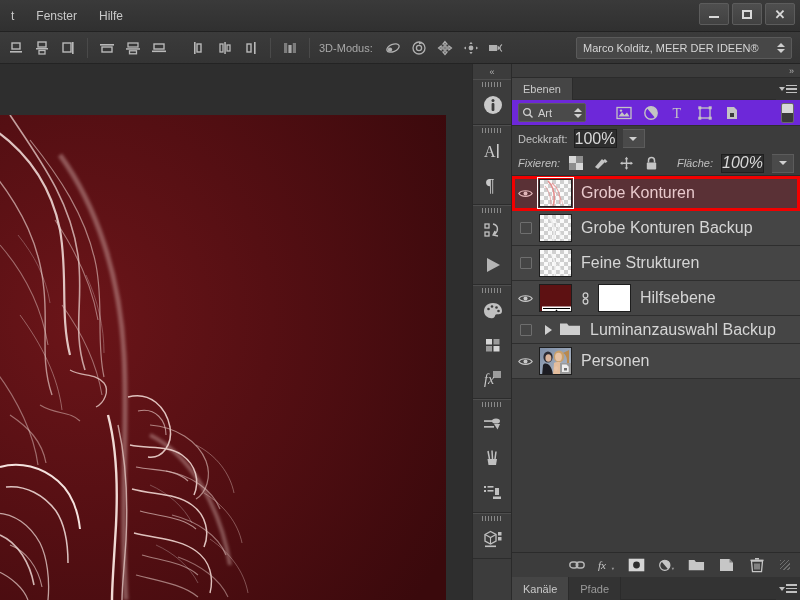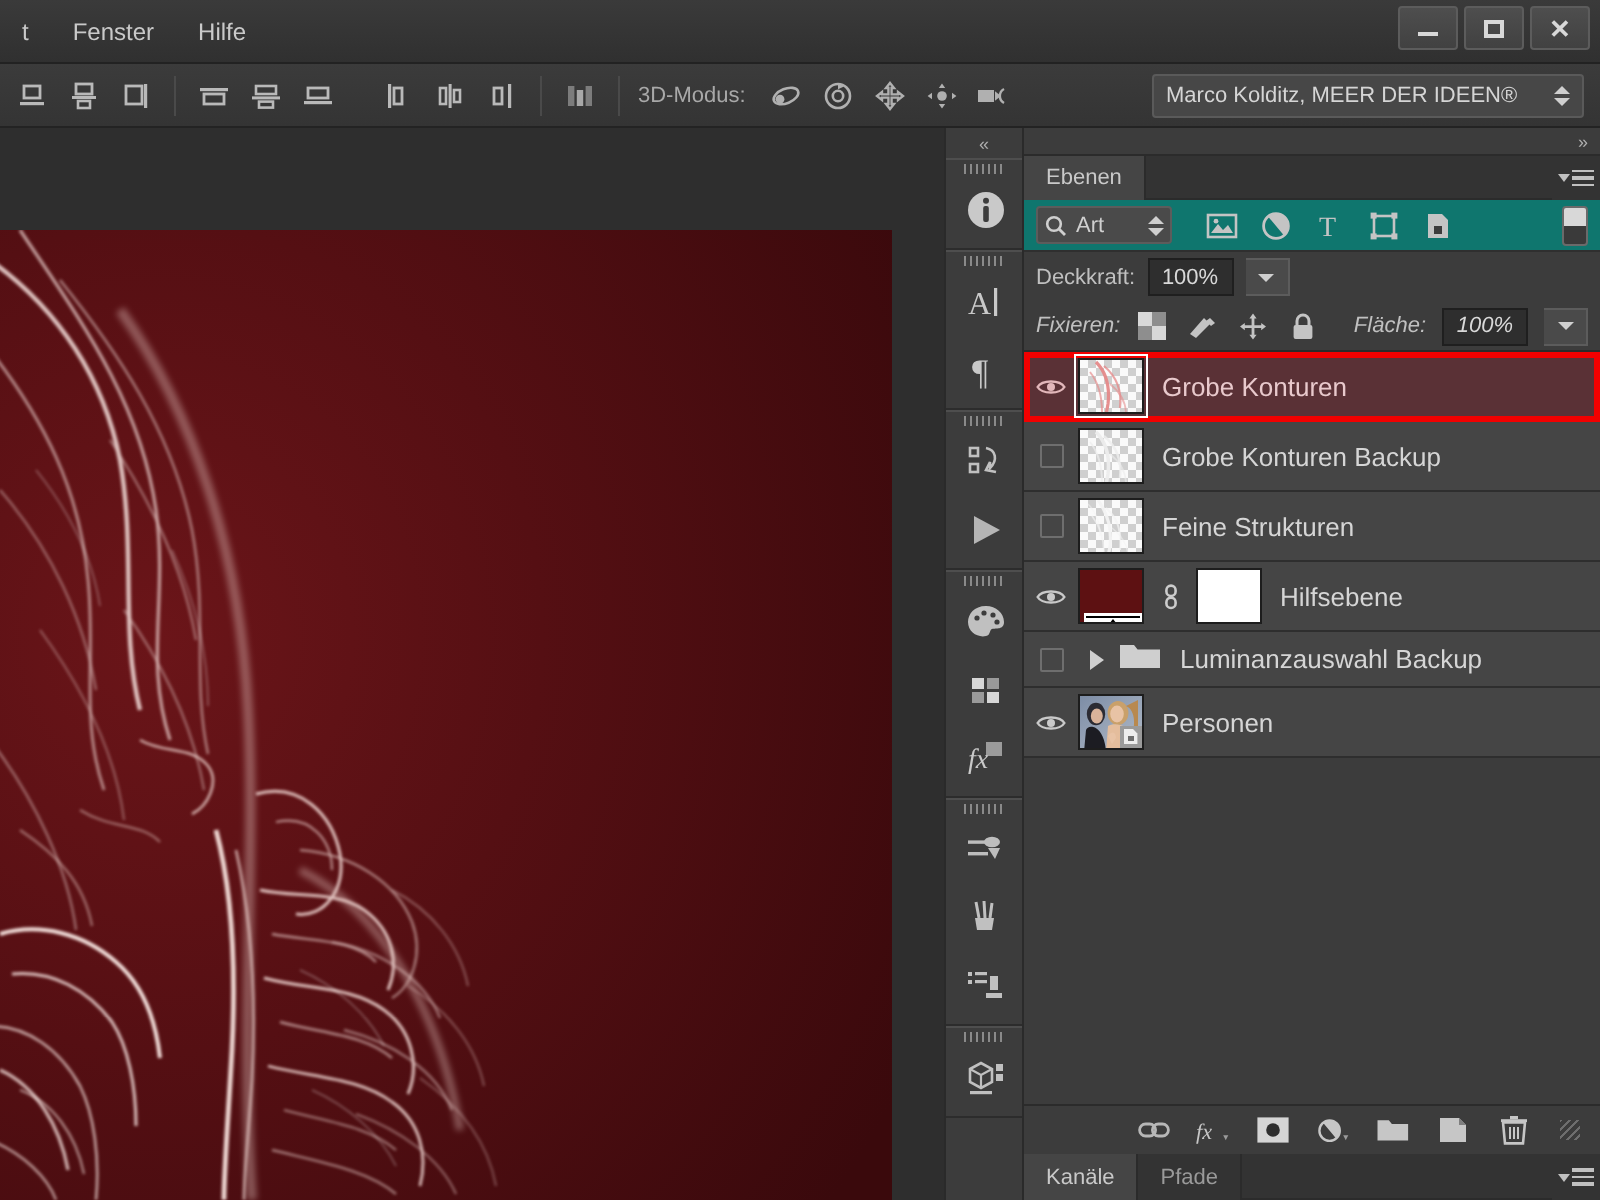--- a/index.html
+++ b/index.html
@@ -111,21 +111,21 @@
   .ptab-fill { flex:1; background:#333; border-bottom:1px solid #2b2b2b;}
   .panel-menu {
     width:24px; display:flex; align-items:center; justify-content:center;
     background:#333; cursor:default; gap:1px;
   }
   .pm-tri { width:0;height:0;border-left:3px solid transparent;border-right:3px solid transparent;border-top:4px solid #c0c0c0; }
   .pm-lines { display:flex; flex-direction:column; gap:2px; }
   .pm-lines i { display:block; width:11px; height:1.5px; background:#c0c0c0; }
 
   .filter-row {
-    height:26px; background:#0f766e; display:flex; align-items:center; padding:0 6px; gap:6px;
+    height:26px; background:#6d28d9; display:flex; align-items:center; padding:0 6px; gap:19px;
     border-bottom:1px solid #2f2f2f;
   }
   .kind-select {
     width:68px; height:19px; background:#4a4a4a; border:1px solid #5c5c5c; border-radius:2px;
     display:flex; align-items:center; padding:0 3px; gap:4px; font-size:11px; color:#d0d0d0; cursor:default;
   }
   .filter-icons { display:flex; align-items:center; gap:9px; margin-left:10px; }
   .fi { width:18px;height:18px; display:flex;align-items:center;justify-content:center; cursor:default; }
   .filter-toggle {
     margin-left:auto; width:13px; height:20px; border:1px solid #6a6a6a; border-radius:2px;
@@ -137,21 +137,21 @@
   }
   .blend-select {
     width:148px; height:19px; background:#4a4a4a; border:1px solid #5c5c5c; border-radius:2px;
     display:flex; align-items:center; padding:0 5px; font-size:11px; color:#d5d5d5; cursor:default;
   }
   .blend-select .bs-label { flex:1; }
   .lbl { font-size:11px; color:#c0c0c0; white-space:nowrap; }
   .numbox {
     width:43px; height:19px; background:#2e2e2e; border:1px solid #1f1f1f;
     display:flex; align-items:center; justify-content:center;
-    font-size:11px; color:#d8d8d8; cursor:default;
+    font-size:16px; color:#d8d8d8; cursor:default;
   }
   .numstep {
     width:22px;height:19px;background:#4a4a4a;border:1px solid #5c5c5c;border-left:none;
     display:flex;align-items:center;justify-content:center;cursor:default;
   }
   .numstep i { width:0;height:0;border-left:4px solid transparent;border-right:4px solid transparent;border-top:4px solid #d0d0d0; }
 
   .lock-row { height:25px; display:flex; align-items:center; padding:0 6px; gap:8px; border-bottom:1px solid #2b2b2b;font-style:italic; }
   .lock-icons { display:flex; align-items:center; gap:9px; }
   .lk { width:16px;height:16px;display:flex;align-items:center;justify-content:center;cursor:default; }
@@ -171,21 +171,21 @@
   }
   .eye-cell { width:27px; height:100%; display:flex; align-items:center; justify-content:center; cursor:default; }
   .eye-box { width:12px;height:12px;border:1px solid #6e6e6e;border-radius:1px; }
   .thumb-wrap { display:flex; align-items:center; gap:5px; }
   .thumb {
     width:33px; height:28px; border:1px solid #1d1d1d; position:relative; overflow:hidden;
     background:
       repeating-conic-gradient(#cfcfcf 0% 25%, #fafafa 0% 50%) 0 0/8px 8px;
   }
   .thumb.sel-thumb { outline:1px solid #ffffff; outline-offset:1px; }
-  .layer-name { font-size:13px; color:#d5d5d5; margin-left:9px; white-space:nowrap; }
+  .layer-name { font-size:16px; color:#d5d5d5; margin-left:9px; white-space:nowrap; }
   .layer-row.selected-highlight .layer-name { color:#e8c9cc; }
   .mask-thumb { width:33px;height:28px;border:1px solid #1d1d1d;background:#ffffff; }
   .link-icon { width:12px; display:flex; align-items:center; justify-content:center; margin:0 2px;}
   .grp-arrow { width:0;height:0;border-top:5px solid transparent;border-bottom:5px solid transparent;border-left:7px solid #d0d0d0; margin-left:6px;}
   .folder-ico { margin-left:7px; }
 
   .panel-bottom {
     height:25px; background:#3c3c3c; border-top:1px solid #2b2b2b;
     display:flex; align-items:center; justify-content:flex-end; gap:13px; padding-right:10px;
   }

